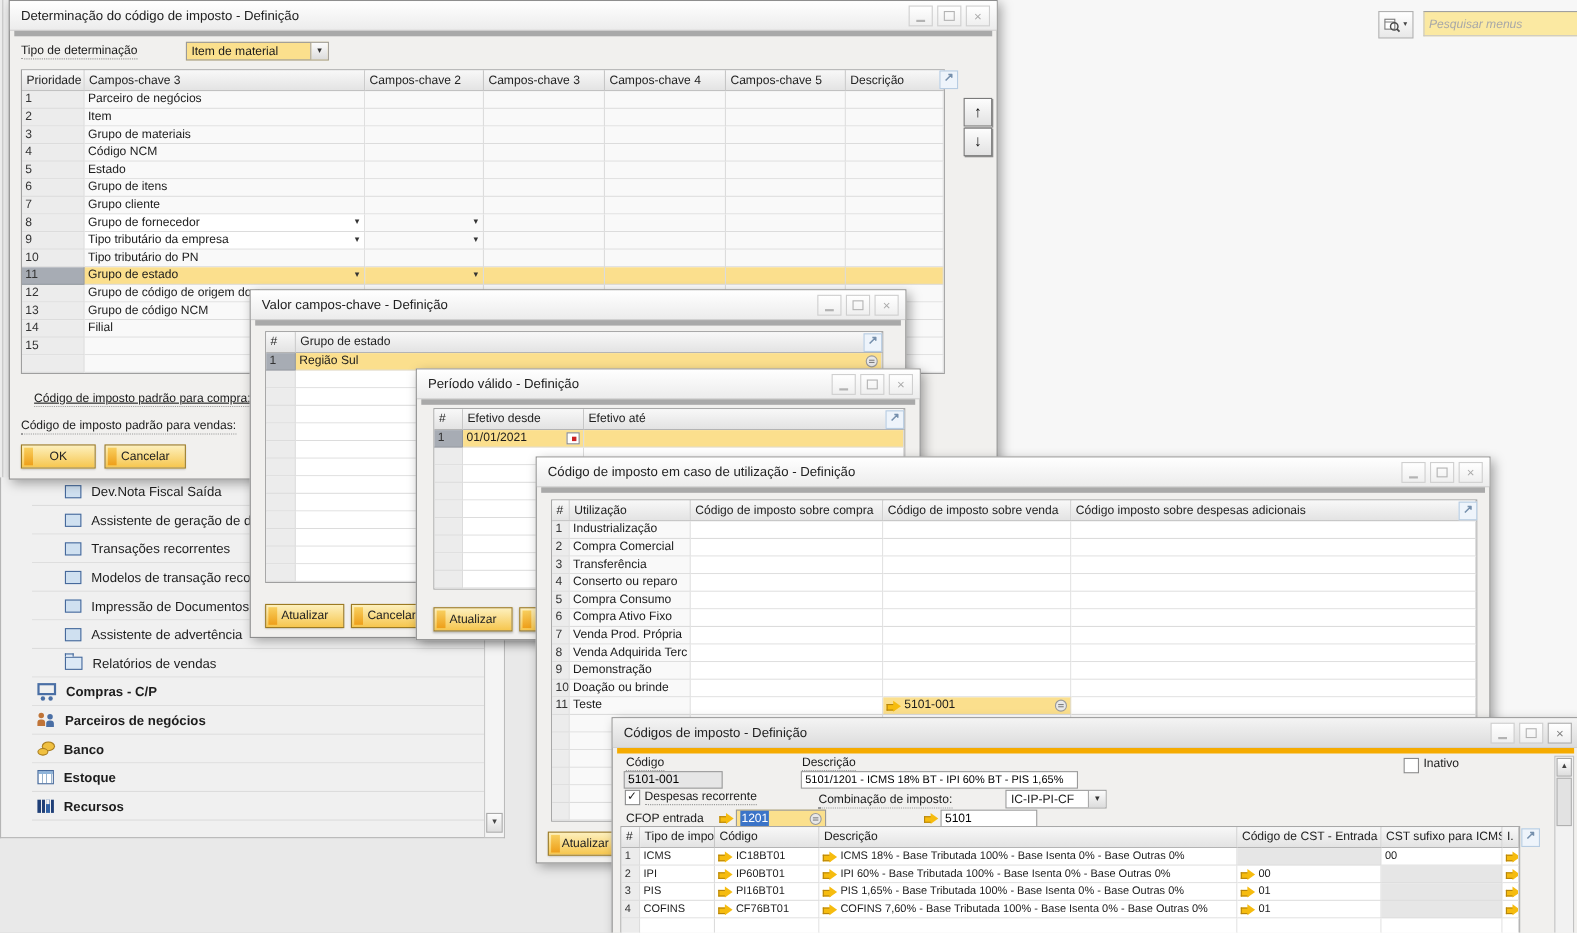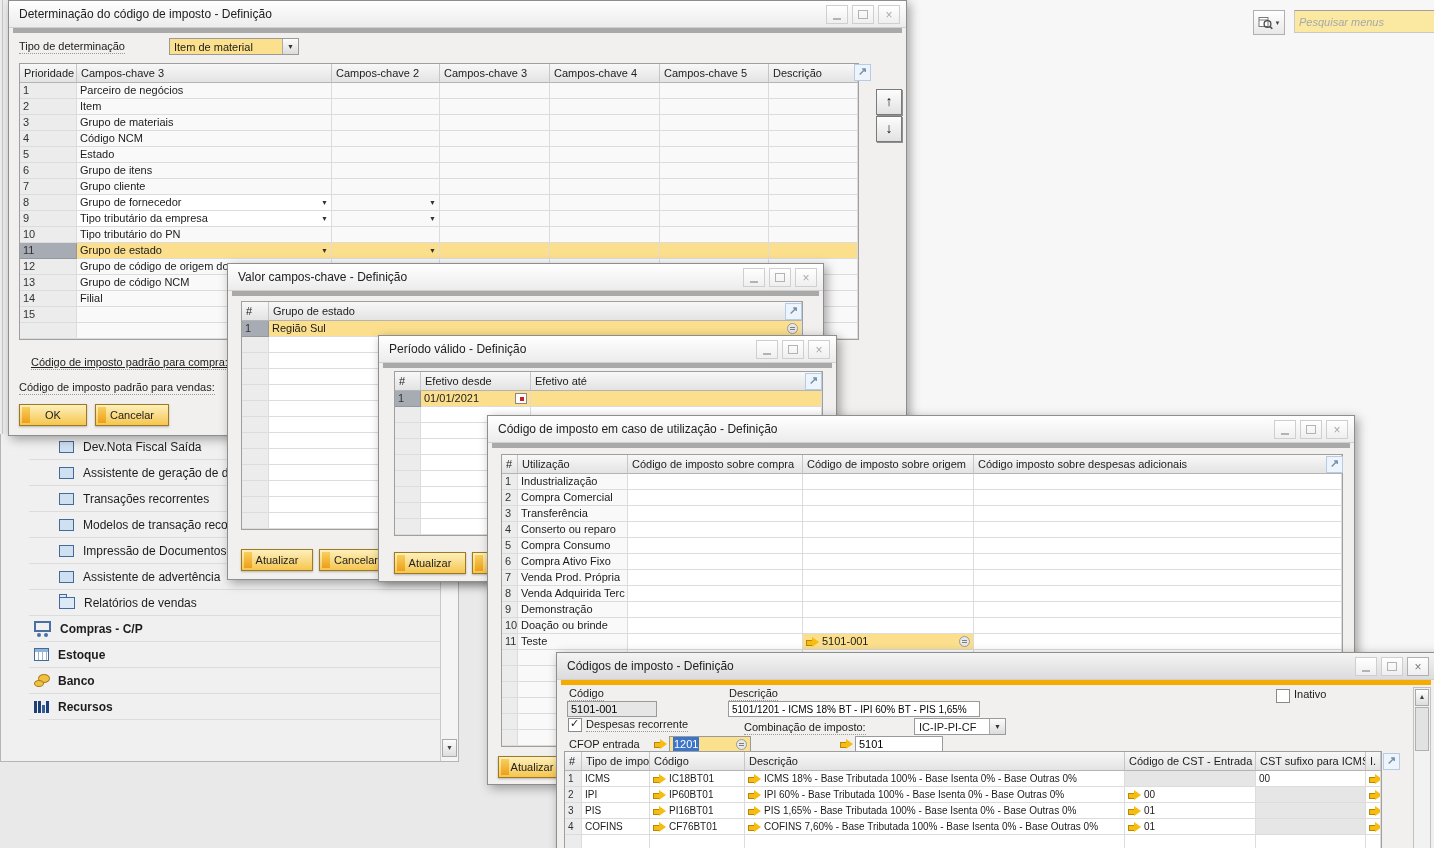--- a/index.html
+++ b/index.html
@@ -157,29 +157,33 @@
         <div class="sbrow">
           <span class="sbicon i-folder"></span>
           <span class="sblabel">Relatórios de vendas</span>
         </div>
 
         <div class="sbrow bold">
           <span class="sbicon i-cart"></span>
           <span class="sblabel">Compras - C/P</span>
         </div>
 
+        <div class="sbrow bold">
+          <span class="sbicon i-people"></span>
+          <span class="sblabel">Parceiros de negócios</span>
+        </div>
+
+        <div class="sbrow bold">
+          <span class="sbicon i-coins"></span>
+          <span class="sblabel">Banco</span>
+        </div>
 
         <div class="sbrow bold">
           <span class="sbicon i-grid"></span>
           <span class="sblabel">Estoque</span>
-        </div>
-
-        <div class="sbrow bold">
-          <span class="sbicon i-coins"></span>
-          <span class="sblabel">Banco</span>
         </div>
 
         <div class="sbrow bold">
           <span class="sbicon i-factory"></span>
           <span class="sblabel">Recursos</span>
         </div>
       </div>
     <div class="sbscroll">
       <div class="sbscroll-btn">▼</div>
     </div>
@@ -600,21 +604,21 @@
       </div>
     </div>
     <div class="stripe"></div>
 
     <div class="table t4" style="left:13px;top:38px;width:840px;">
       <div class="trow hdr">
 
       <div class="hc">#</div>
           <div class="hc">Utilização</div>
           <div class="hc">Código de imposto sobre compra</div>
-          <div class="hc">Código de imposto sobre origem</div>
+          <div class="hc">Código de imposto sobre venda</div>
           <div class="hc">Código imposto sobre despesas adicionais</div>
         </div>
       <div>
 
           <div class="trow">
             <div class="c n">1</div>
             <div class="c">Industrialização</div>
             <div class="c wc"></div>
             <div class="c wc fx">
               <span></span>

